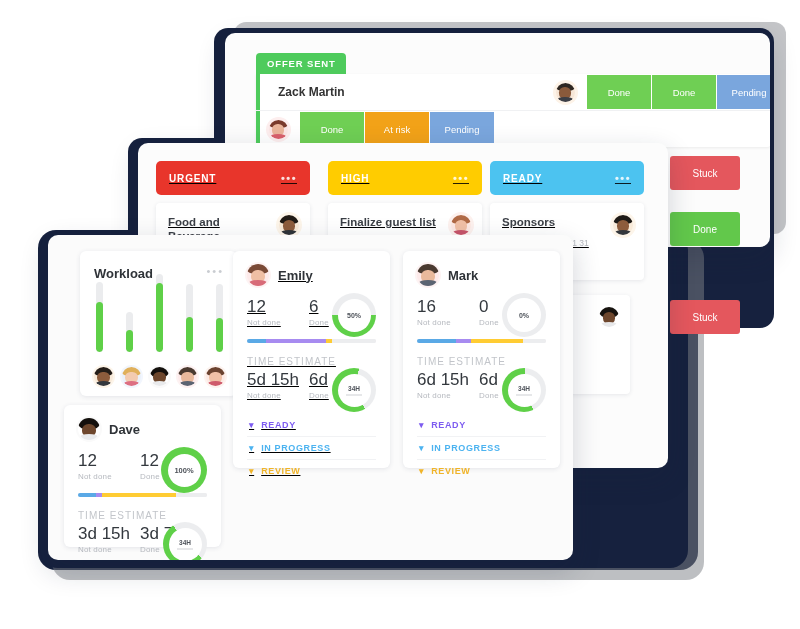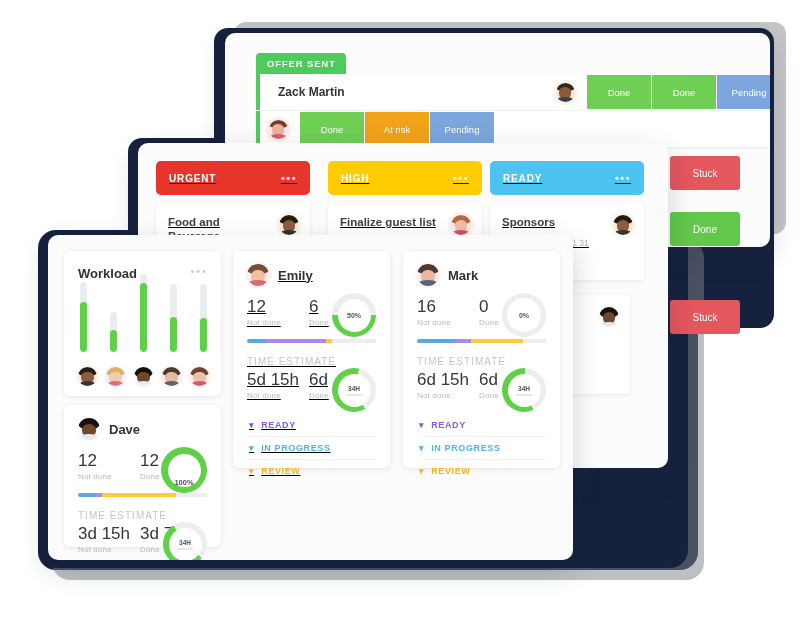--- a/index.html
+++ b/index.html
@@ -244,21 +244,21 @@
             <div class="face" style="background:#6e472d;"></div>
             <div class="body" style="background:#e7e8ea;"></div>
           </div>
         </div>
       </div>
     </div>
   </div>
 
   <div class="panel" id="panel-work">
 
-    <div class="card" style="left:16px;top:16px;width:157px;height:145px;">
+    <div class="card" style="left:32px;top:16px;width:157px;height:145px;">
       <div class="card-pad">
         <span class="card-title">Workload</span>
       </div>
       <span class="kdots">•••</span>
 
       <div class="wl-bars">
         <div class="wl-col">
           <div class="wl-track" style="height:70px;">
               <div class="wl-fill" style="height:72%;"></div>
             </div>
@@ -330,21 +330,21 @@
             <div class="stat-num">12</div>
             <div class="stat-lbl">Not done</div>
           </div>
           <div class="stat">
             <div class="stat-num">12</div>
             <div class="stat-lbl">Done</div>
           </div>
           <div class="gauge">
             <div class="av-ring" style="width:46px;height:46px;background:
               conic-gradient(#5fd048 0% 100%, #ecedef 100% 100%);">
-              <div class="av-ring" style="width:33px;height:33px;background:#fff;align-items:flex-end;">
+              <div class="av-ring" style="width:33px;height:33px;background:#fff;">
                 <span style="font-size:7.5px;font-weight:bold;color:#4e535a;">100%</span>
               </div>
             </div>
           </div>
         </div>
 
         <div class="pbar">
           <i style="width:14%;background:#5aa9e6;"></i>
           <i style="width:5%;background:#a78bf0;"></i>
           <i style="width:57%;background:#ffcc33;"></i>

